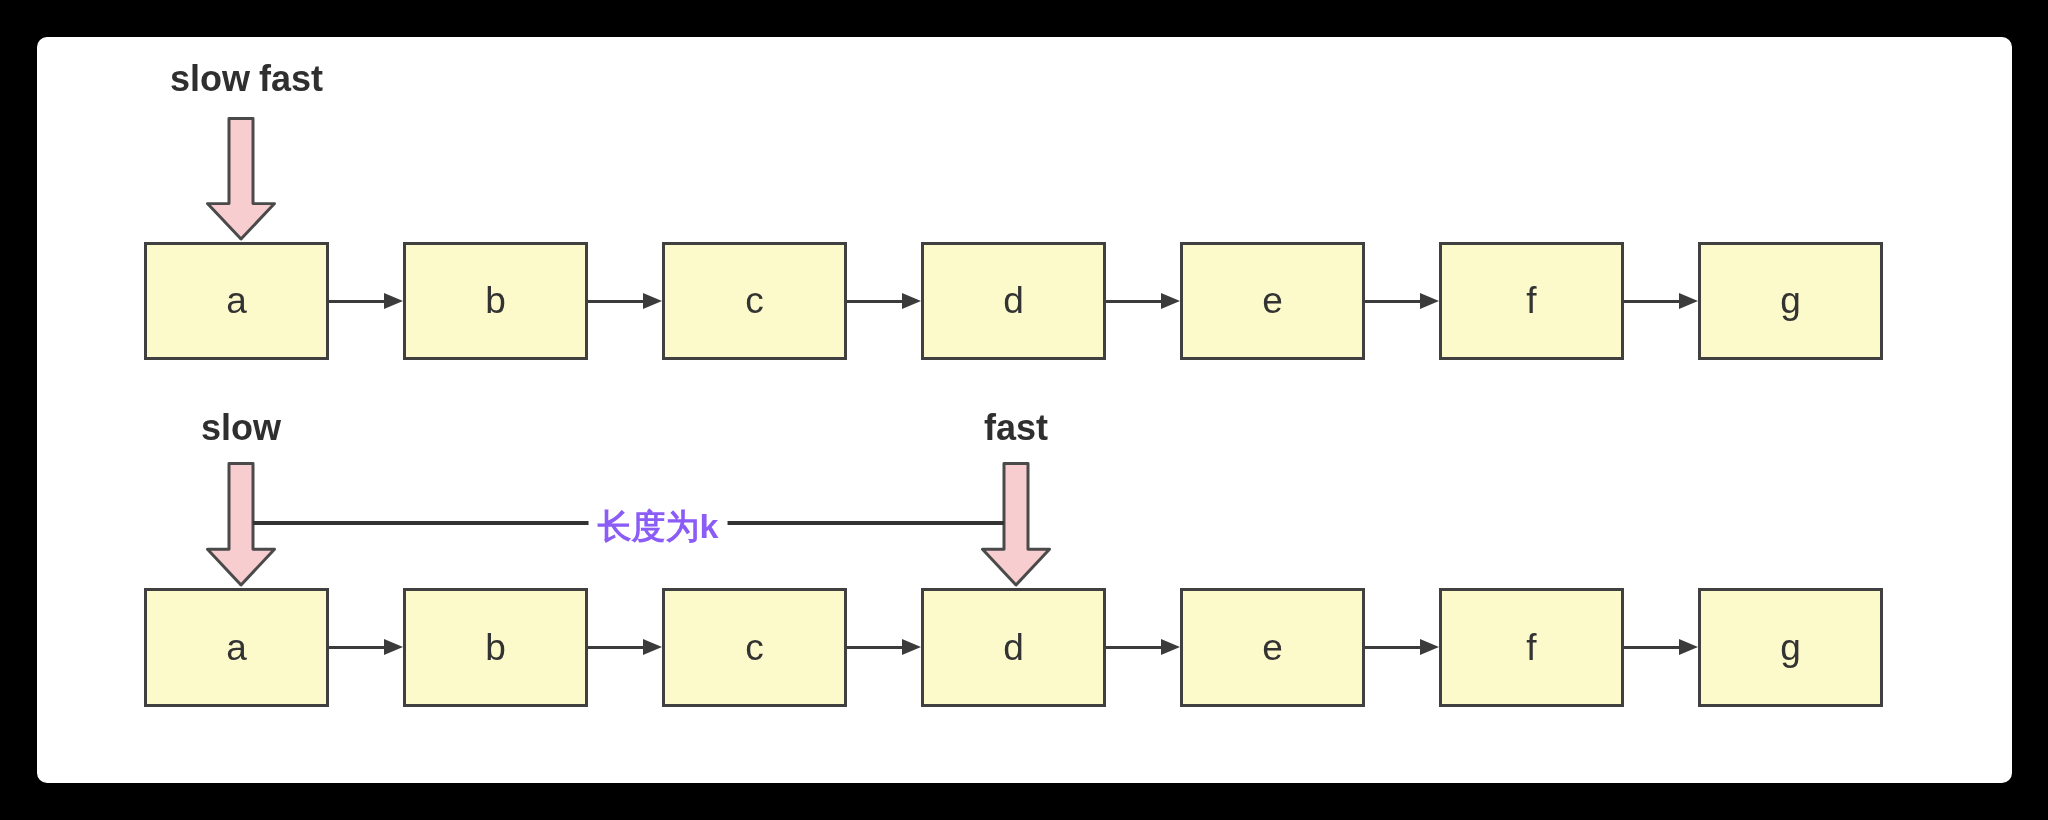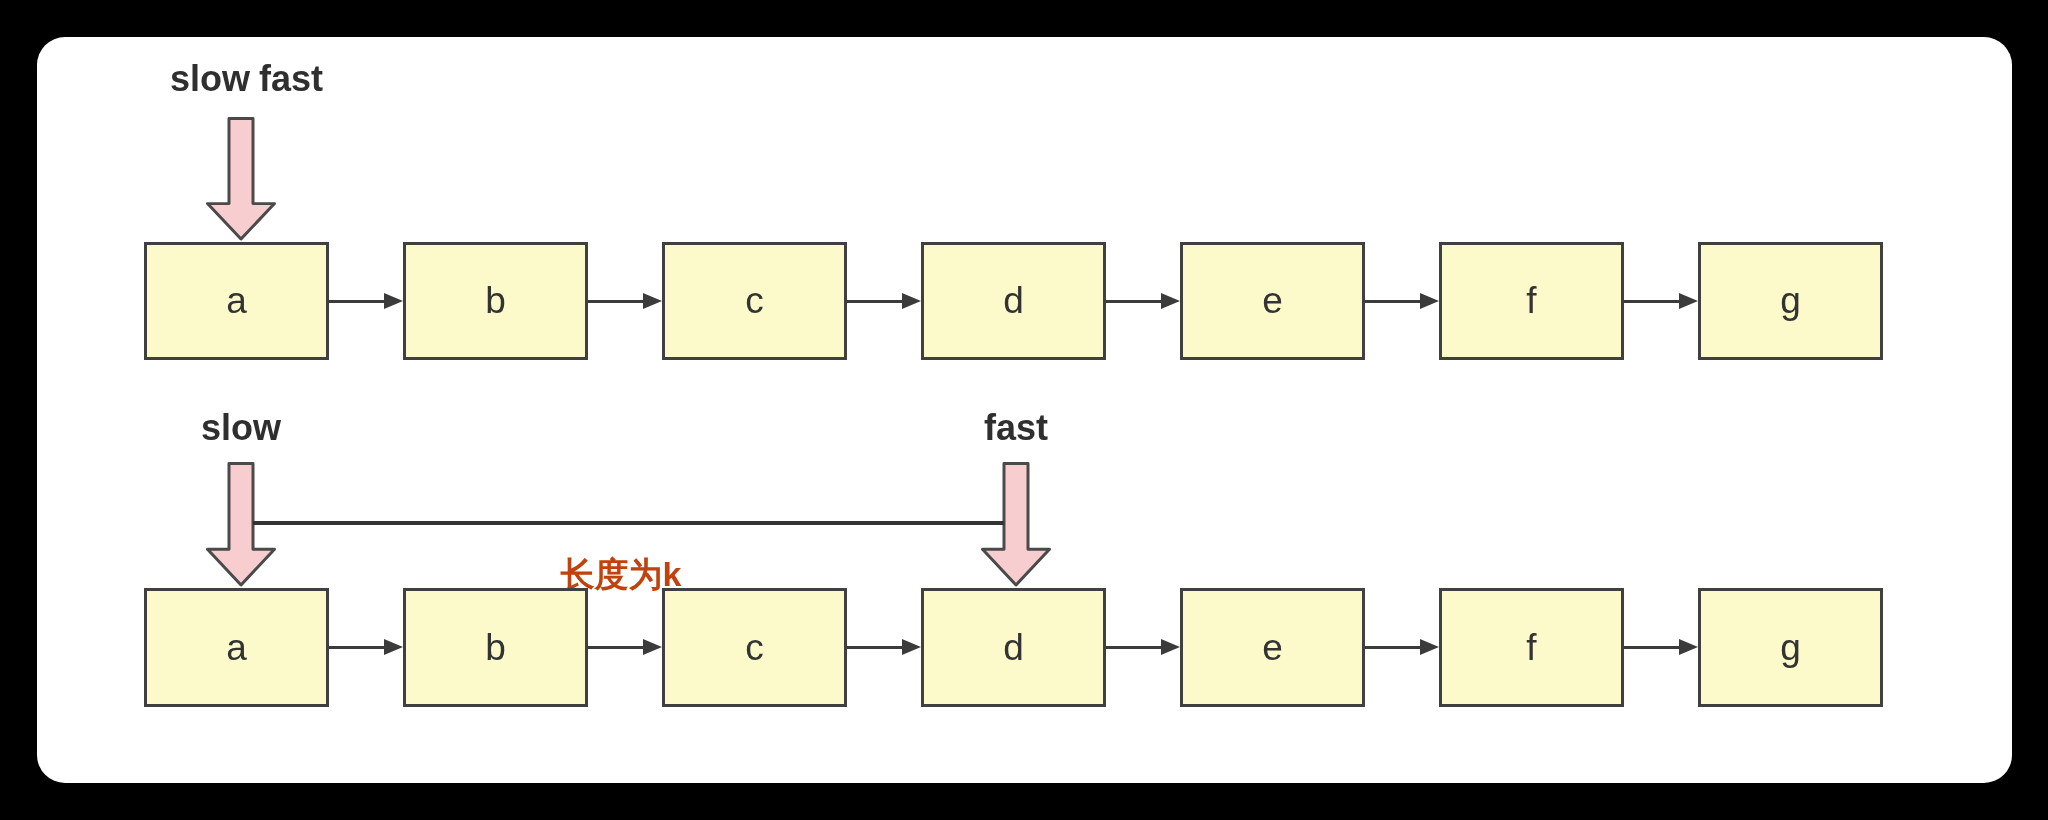--- a/index.html
+++ b/index.html
@@ -6,21 +6,21 @@
   body{
     width:2048px;height:820px;
     background:#000000;
     position:relative;
     font-family:"Liberation Sans","DejaVu Sans",sans-serif;
     overflow:hidden;
   }
   .card{
     position:absolute;left:37px;top:37px;
     width:1975px;height:746px;
-    background:#ffffff;border-radius:28px;
+    background:#ffffff;border-radius:10px;
   }
   
   .node{
     position:absolute;width:185px;height:118px;
     background:#fcf9cb;border:3px solid #404040;
     box-sizing:border-box;
     display:flex;align-items:center;justify-content:center;
     font-size:37px;color:#333333;
   }
   .row1 .node{top:205px;}
@@ -53,23 +53,23 @@
   .big-arrow{position:absolute;display:block;}
   .arrow1{left:169px;top:80px;width:70px;height:124px;}
   .arrow2-slow{left:169px;top:425px;width:70px;height:125px;}
   .arrow2-fast{left:944px;top:425px;width:70px;height:125px;}
   
   .measure-line{
     position:absolute;left:216px;top:484px;width:751px;height:4px;
     background:#333333;
   }
   .length-label{
-    position:absolute;left:584px;top:469px;transform:translateX(-50%);
-    font-size:34px;font-weight:bold;color:#c2410c;
-    background:#ffffff;padding:0 9px;white-space:nowrap;line-height:1.2;margin-top:48px;
+    position:absolute;left:621px;top:469px;transform:translateX(-50%);
+    font-size:34px;font-weight:bold;color:#8b5cf6;
+    background:#ffffff;padding:0 9px;white-space:nowrap;line-height:1.2;
   }
 </style>
 </head>
 <body>
 
 <div class="card">
 
   <div class="row1">
 
     <div class="ptr-label row1-labels">

